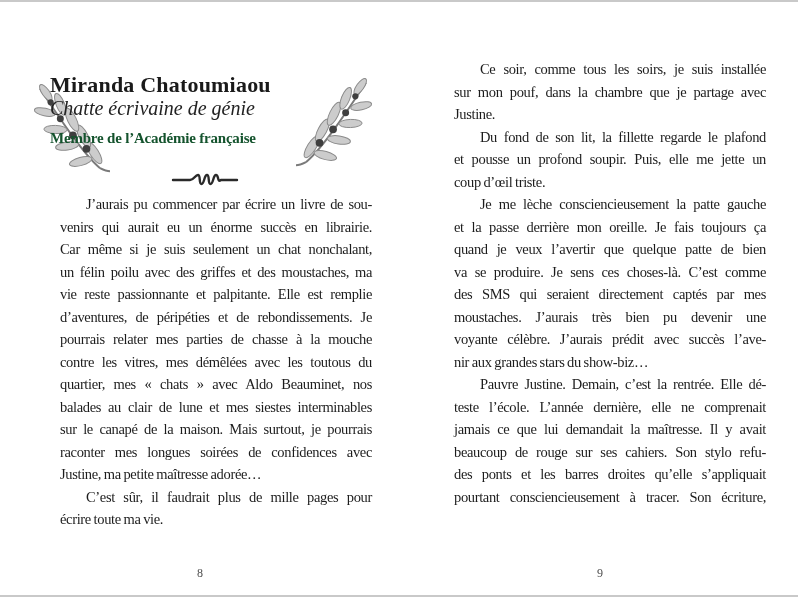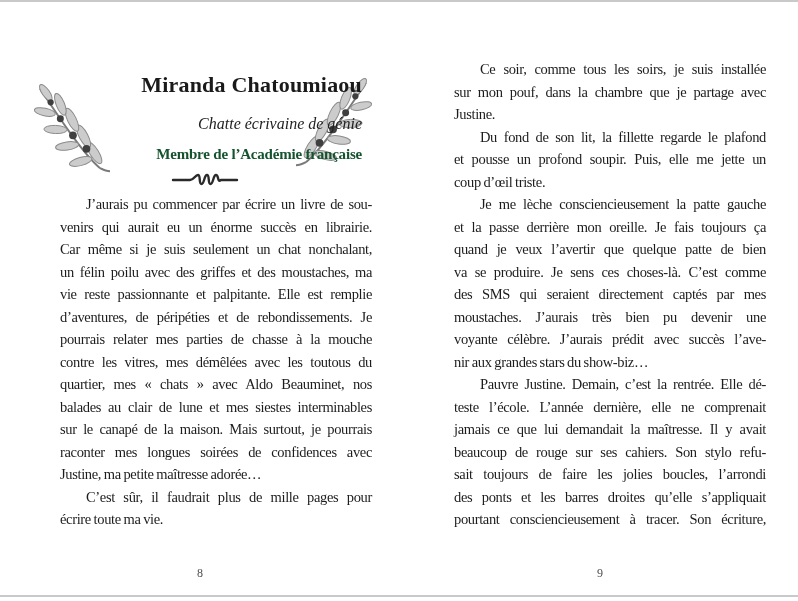--- a/index.html
+++ b/index.html
@@ -9,24 +9,24 @@
     font-family: "Liberation Serif", serif;
     color: #1d1d1d;
   }
   .edge-line { position: absolute; left: 0; width: 798px; height: 2px; background: #c9c9c9; }
   #edge-top { top: 0; }
   #edge-bottom { top: 595; top: 595px; }
 
   
   .lp-header {
     position: absolute; left: 50px; top: 72px; width: 312px;
-    text-align: right;
+    text-align: left;
   }
   .lp-title { font-size: 22px; font-weight: bold; line-height: 26px; letter-spacing: 0.2px; color: #1a1a1a; }
-  .lp-subtitle { font-size: 16px; font-style: italic; margin-top: 16px; line-height: 20px; color: #222; }
+  .lp-subtitle { font-size: 20px; font-style: italic; margin-top: 0; line-height: 20px; color: #222; }
   .lp-affiliation { font-size: 15px; font-weight: bold; margin-top: 11px; line-height: 18px; letter-spacing: -0.2px; color: #14532d; }
 
   .branch { position: absolute; width: 78px; height: 92px; }
   #branch-left { left: 32px; top: 83px; transform: scaleX(-1); }
   #branch-right { left: 296px; top: 77px; }
 
   .divider { position: absolute; left: 171px; top: 171px; width: 68px; height: 18px; }
 
   
   .text-col {
@@ -150,20 +150,19 @@
       <div class="line just">des SMS qui seraient directement captés par mes</div>
       <div class="line just">moustaches. J’aurais très bien pu devenir une</div>
       <div class="line just">voyante célèbre. J’aurais prédit avec succès l’ave-</div>
       <div class="line">nir aux grandes stars du show-biz…</div>
     </div>
     <div>
       <div class="line just indent">Pauvre Justine. Demain, c’est la rentrée. Elle dé-</div>
       <div class="line just">teste l’école. L’année dernière, elle ne comprenait</div>
       <div class="line just">jamais ce que lui demandait la maîtresse. Il y avait</div>
       <div class="line just">beaucoup de rouge sur ses cahiers. Son stylo refu-</div>
-      <div class="line just">sait toujours de faire les jolies boucles, l’arrondi</div>
       <div class="line just">des ponts et les barres droites qu’elle s’appliquait</div>
       <div class="line just">pourtant consciencieusement à tracer. Son écriture,</div>
     </div>
   </div>
 
 <div class="page-number" id="page-number-left">8</div>
 <div class="page-number" id="page-number-right">9</div>
 
 </body></html>

